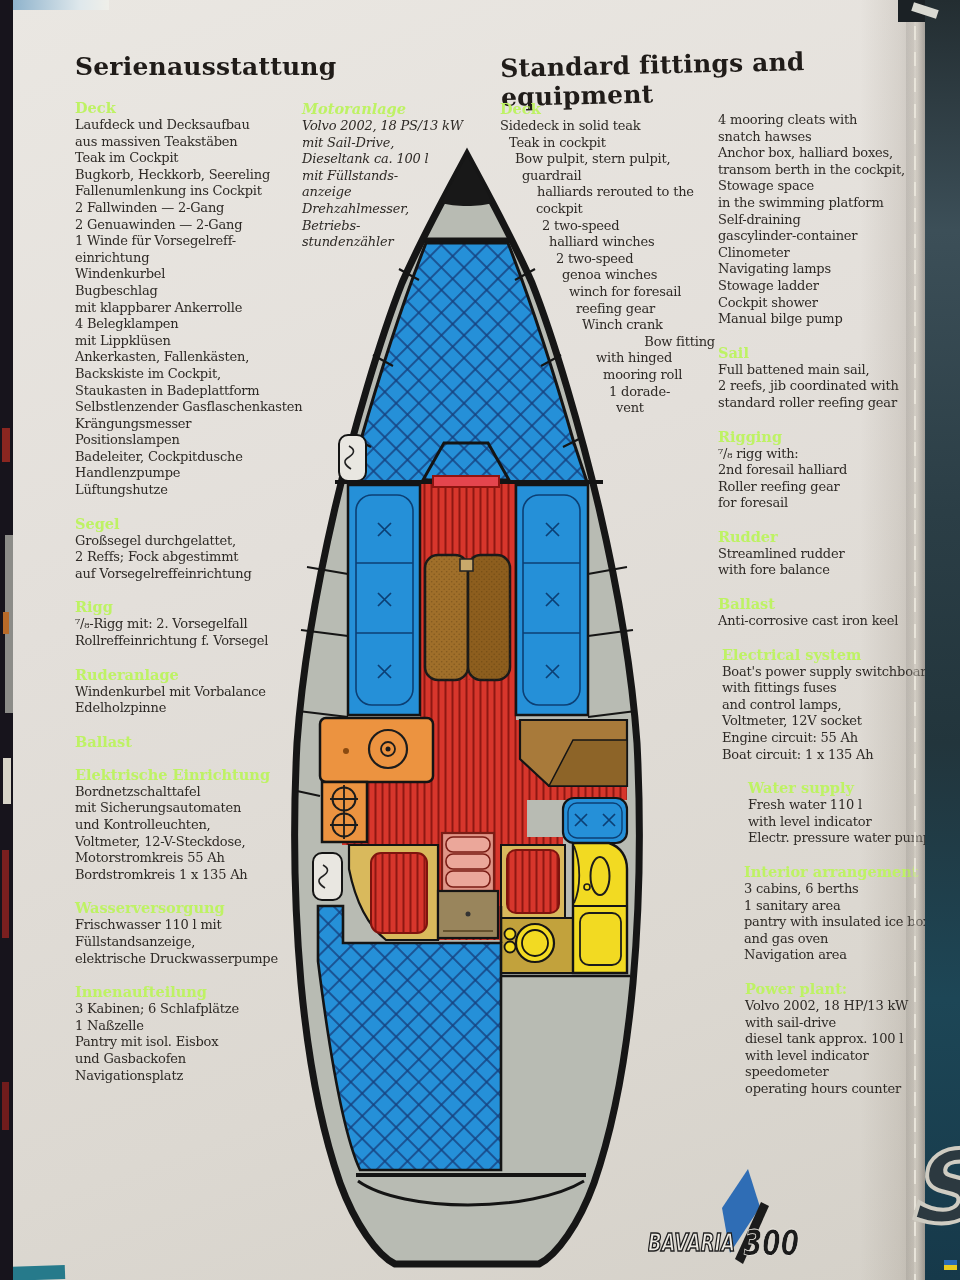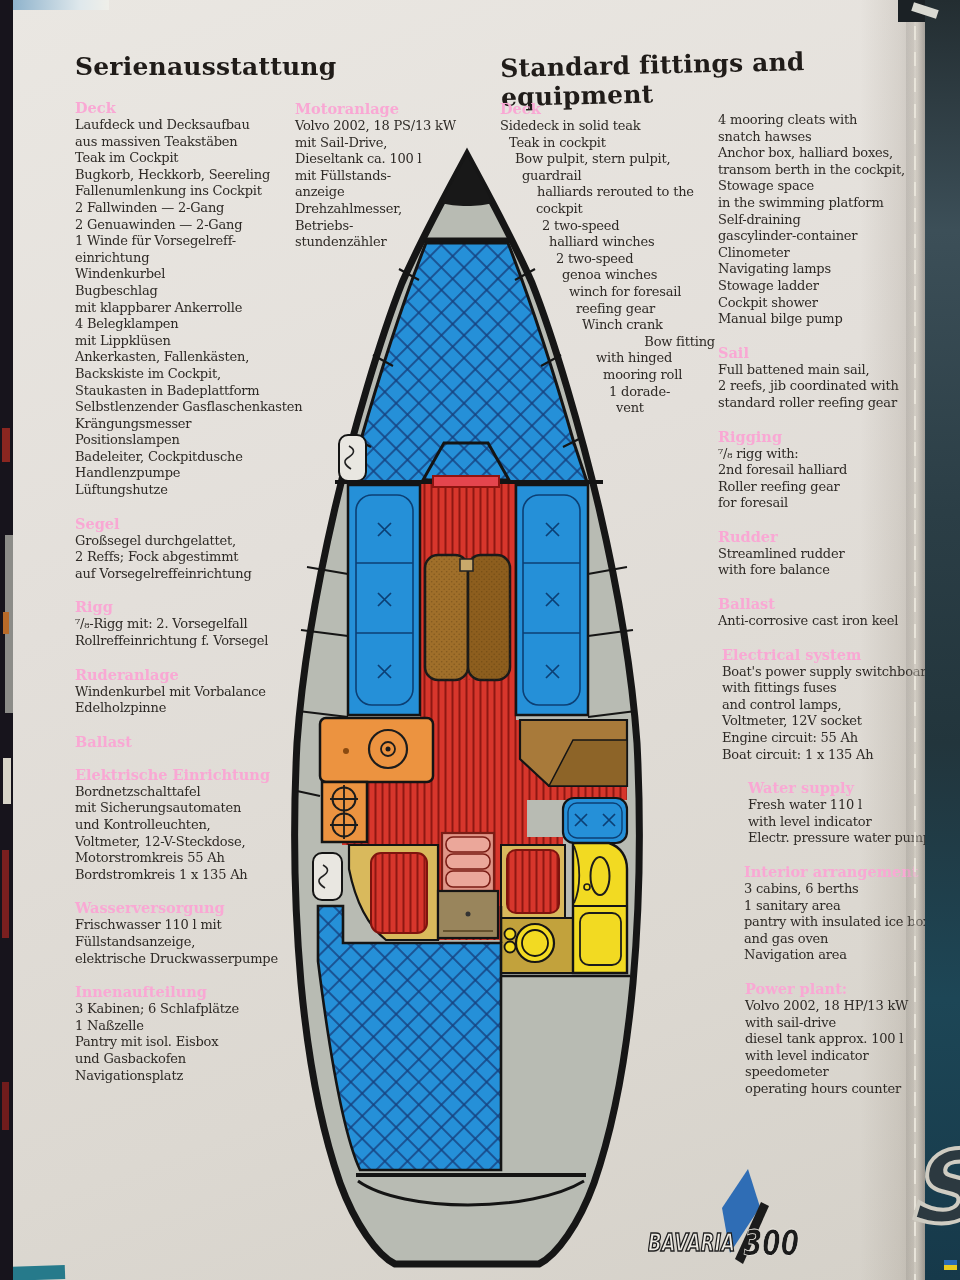--- a/index.html
+++ b/index.html
@@ -34,26 +34,26 @@
   .mini-flag{position:absolute;left:944px;top:1260px;width:13px;height:10px;z-index:8;
         background:linear-gradient(180deg,#2a6ab8 0 50%,#e8c920 50% 100%);}
 
   
   .title{position:absolute;font-weight:bold;font-size:25px;color:#201c19;letter-spacing:.2px;z-index:3;}
   .title-de{left:75px;top:52px;}
   .title-en{left:500px;top:54px;transform:rotate(-1.3deg);transform-origin:left top;}
 
   .col{position:absolute;z-index:3;color:#2e2a26;}
   .col-de{left:75px;top:99px;width:230px;}
-  .col-motor{left:295px;top:100px;width:180px;}
+  .col-motor{left:302px;top:100px;width:180px;font-style:italic;}
   .col-endeck{left:500px;top:100px;width:215px;}
   .col-right{left:718px;top:112px;width:210px;}
 
   .spec{margin:0 0 16px 0;}
-  .h{font-size:14.5px;font-weight:bold;color:#f9a8d4;margin:0 0 1px 0;line-height:17px;}
+  .h{font-size:14.5px;font-weight:bold;color:#bef264;margin:0 0 1px 0;line-height:17px;}
   .ln{font-size:13px;line-height:16.6px;letter-spacing:-.2px;white-space:nowrap;}
 
   .sec-electrical{margin-left:4px;}
   .sec-water{margin-left:30px;}
   .sec-interior{margin-left:26px;}
   .sec-power{margin-left:27px;}
 
   
   .boat{position:absolute;left:283px;top:143px;width:372px;height:1130px;z-index:2;}
 

